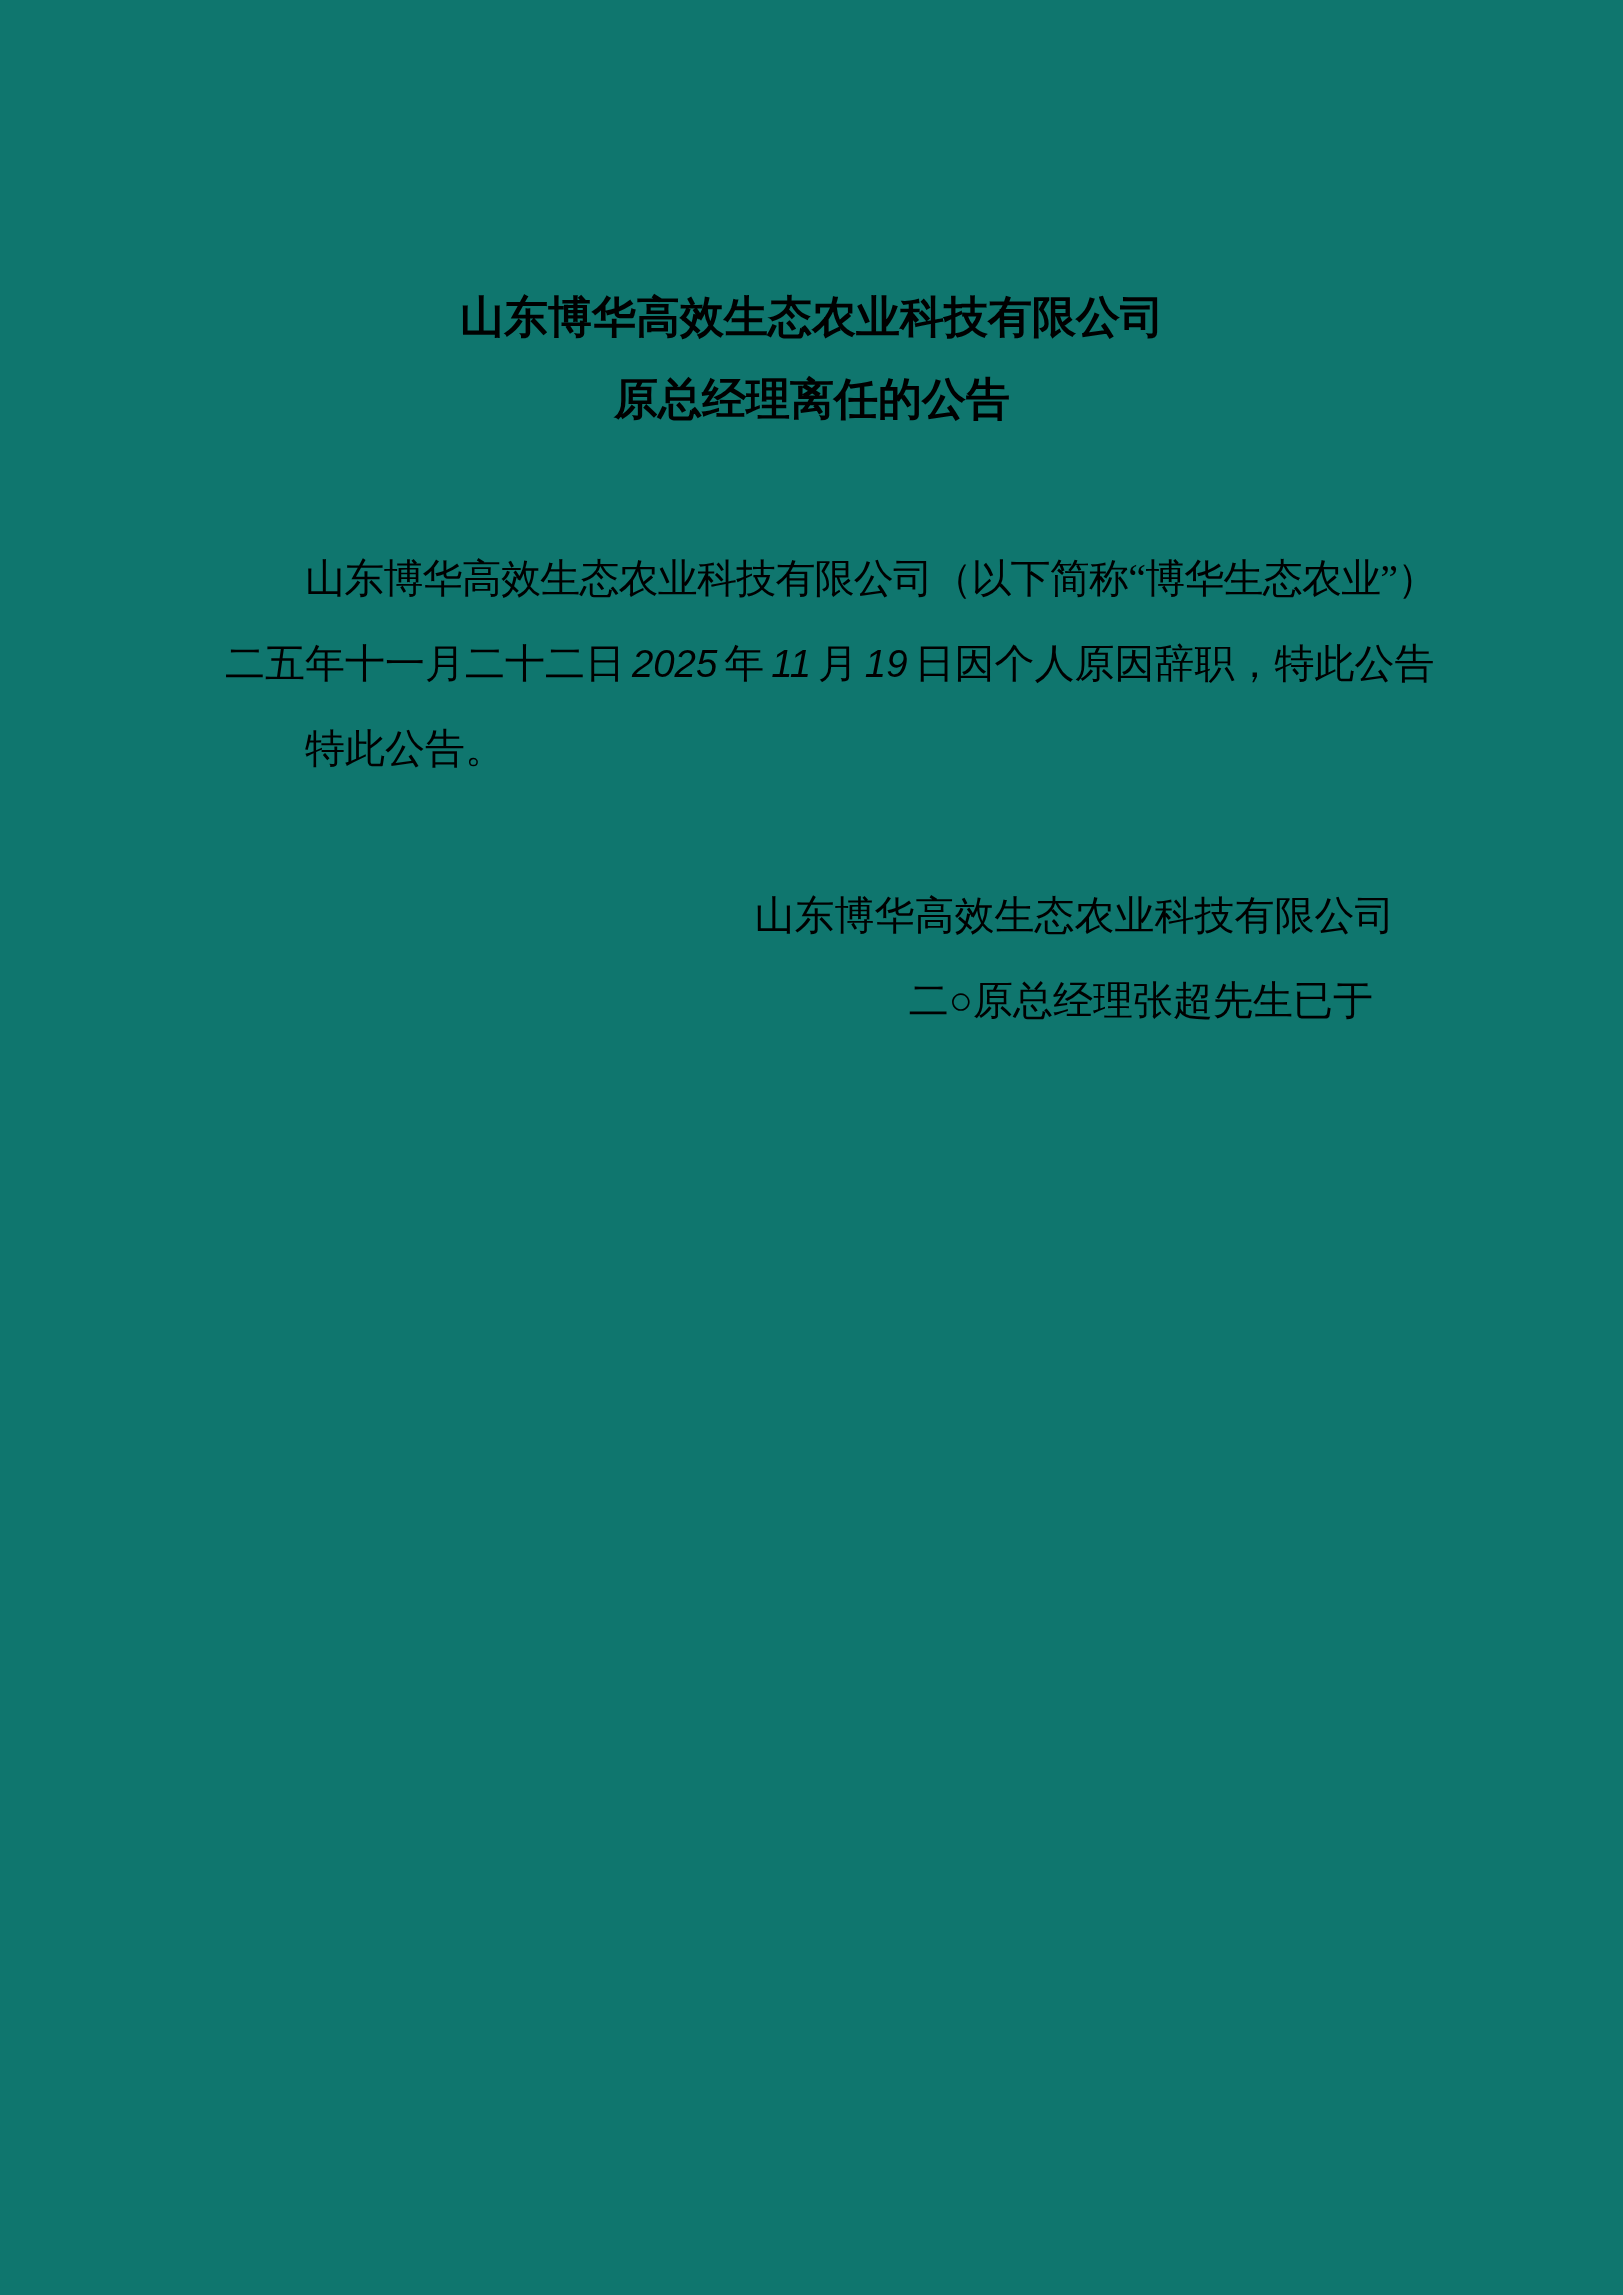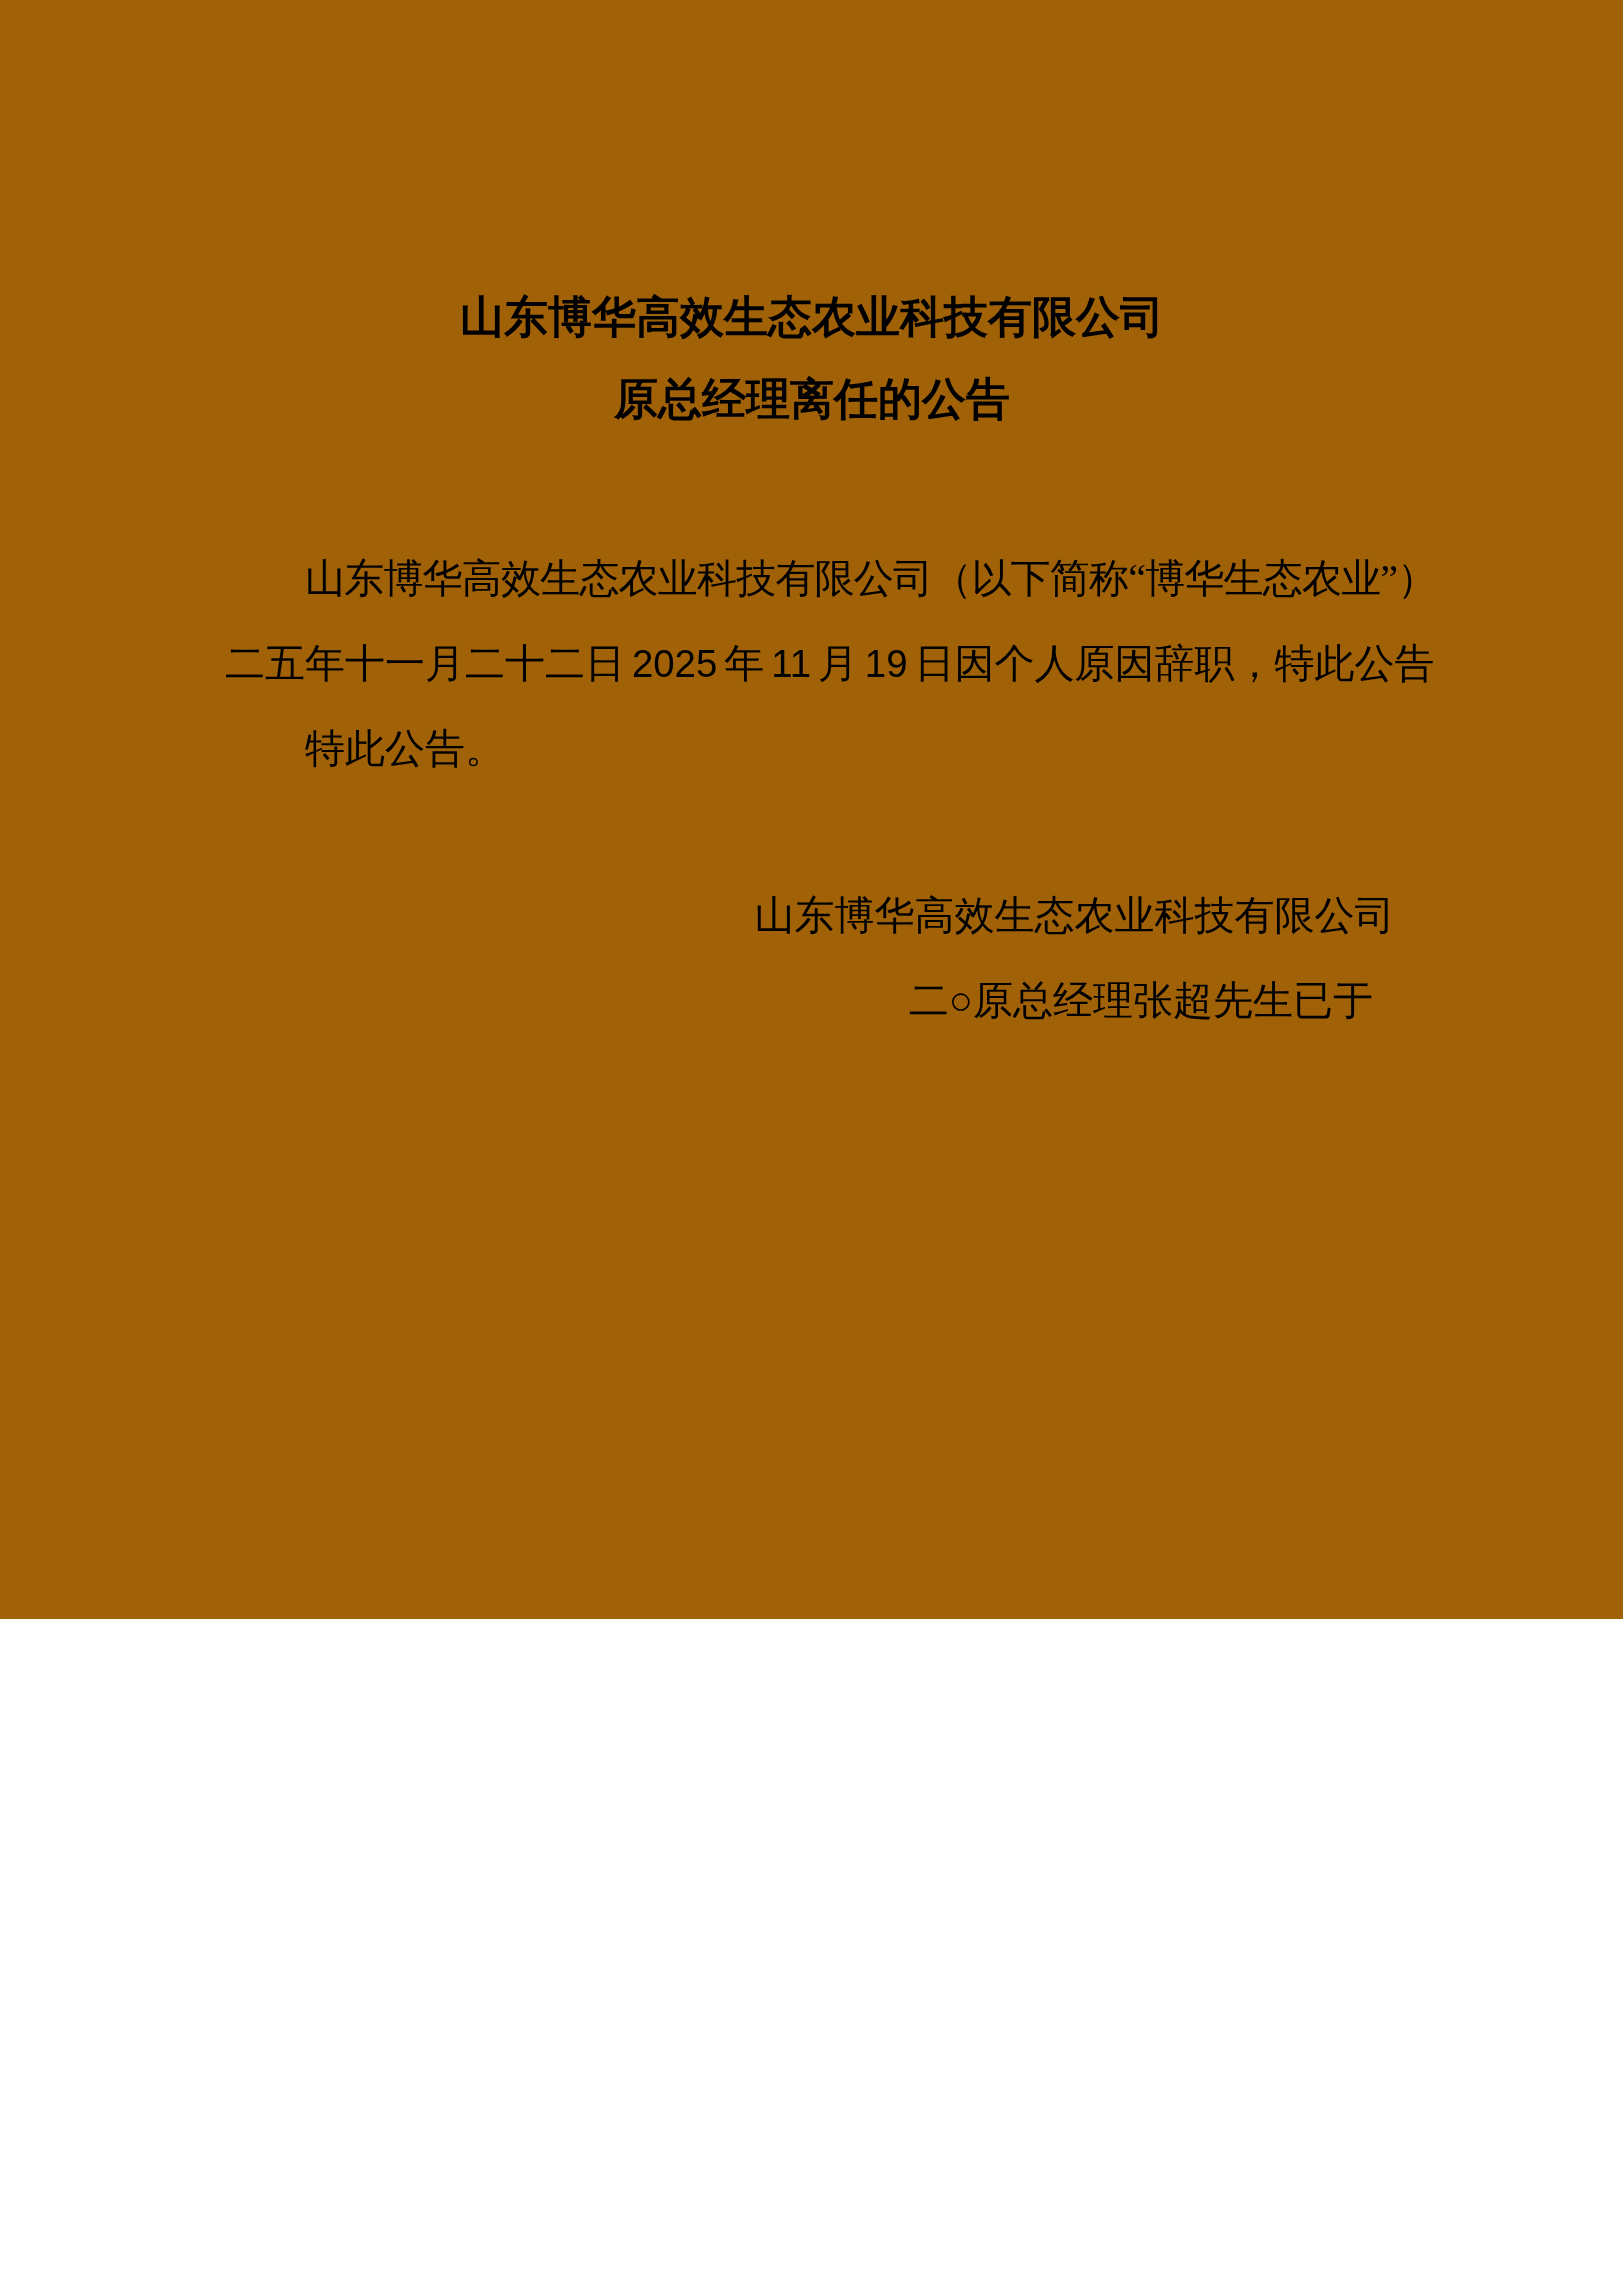--- a/index.html
+++ b/index.html
@@ -1,21 +1,21 @@
 <!DOCTYPE html>
 <html style="font-size:8.7px"><head>
 <meta charset="utf-8">
 <style>
   * { margin: 0; padding: 0; box-sizing: border-box; }
   html, body { background: #ffffff; }
   .page {
     position: relative;
     width: 1623px;
-    height: 1619px;
-    background: #a16207;
+    height: 2295px;
+    background: #0f766e;
     color: #000000;
     font-family: "Liberation Serif", "DejaVu Serif", serif;
     overflow: hidden;
   }
   .content {
     position: absolute;
     left: 225px;
     right: 224px;
     top: 0;
   }
@@ -37,20 +37,21 @@
   }
   .first-title { margin-top: 277px; }
   .spacer-after-title { height: 95px; }
   .spacer-before-signature { height: 82px; }
   .indent { text-indent: 80px; }
   .tight { letter-spacing: -0.8px; }
   .num {
     font-family: "Liberation Sans", "DejaVu Sans", sans-serif;
     font-size: 0.96em;
     margin: 10px 0.18em;
+    font-style: italic;
   }
   .sig { text-align: right; }
   .sig-company { padding-right: 4.4px; }
   .sig-date { padding-right: 26px; }
 </style>
 </head>
 <body>
 
 <div class="page">
   <div class="content">

